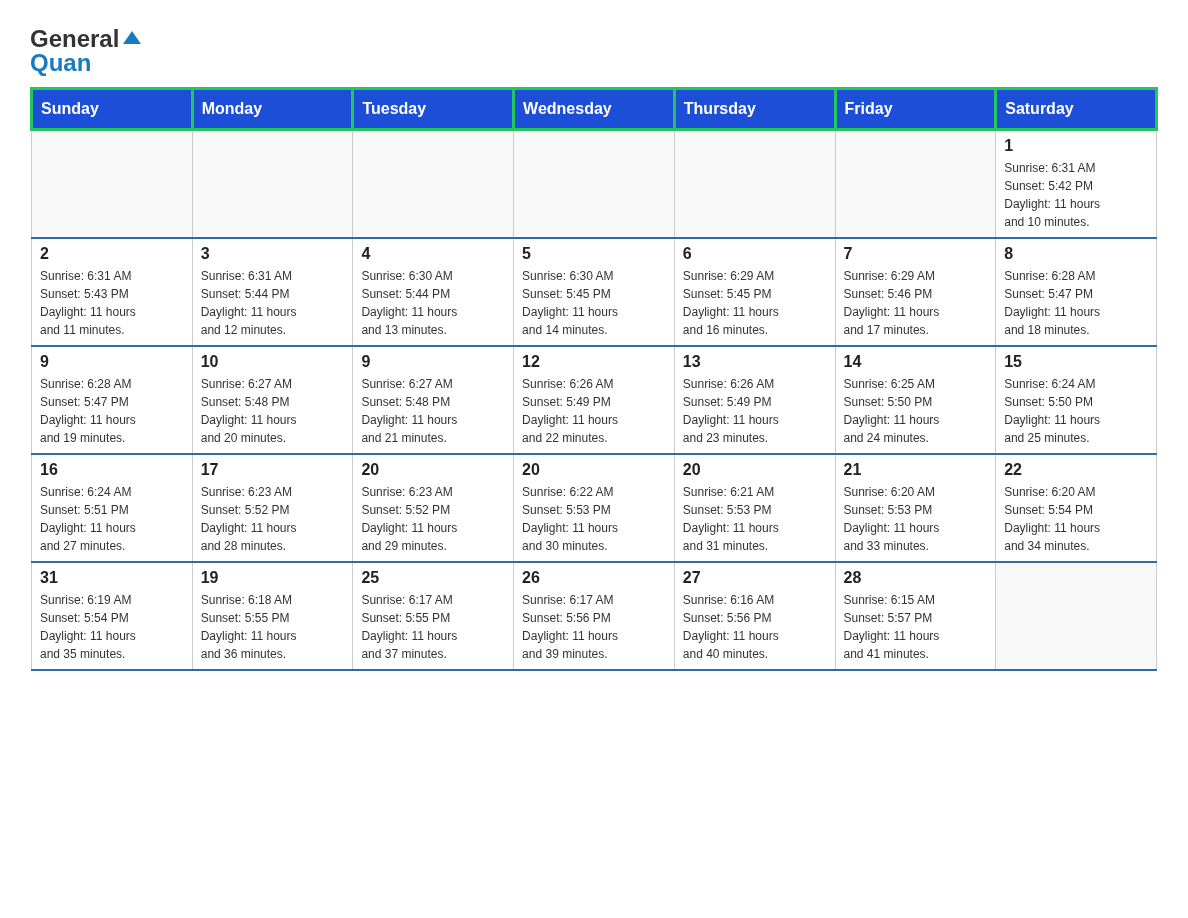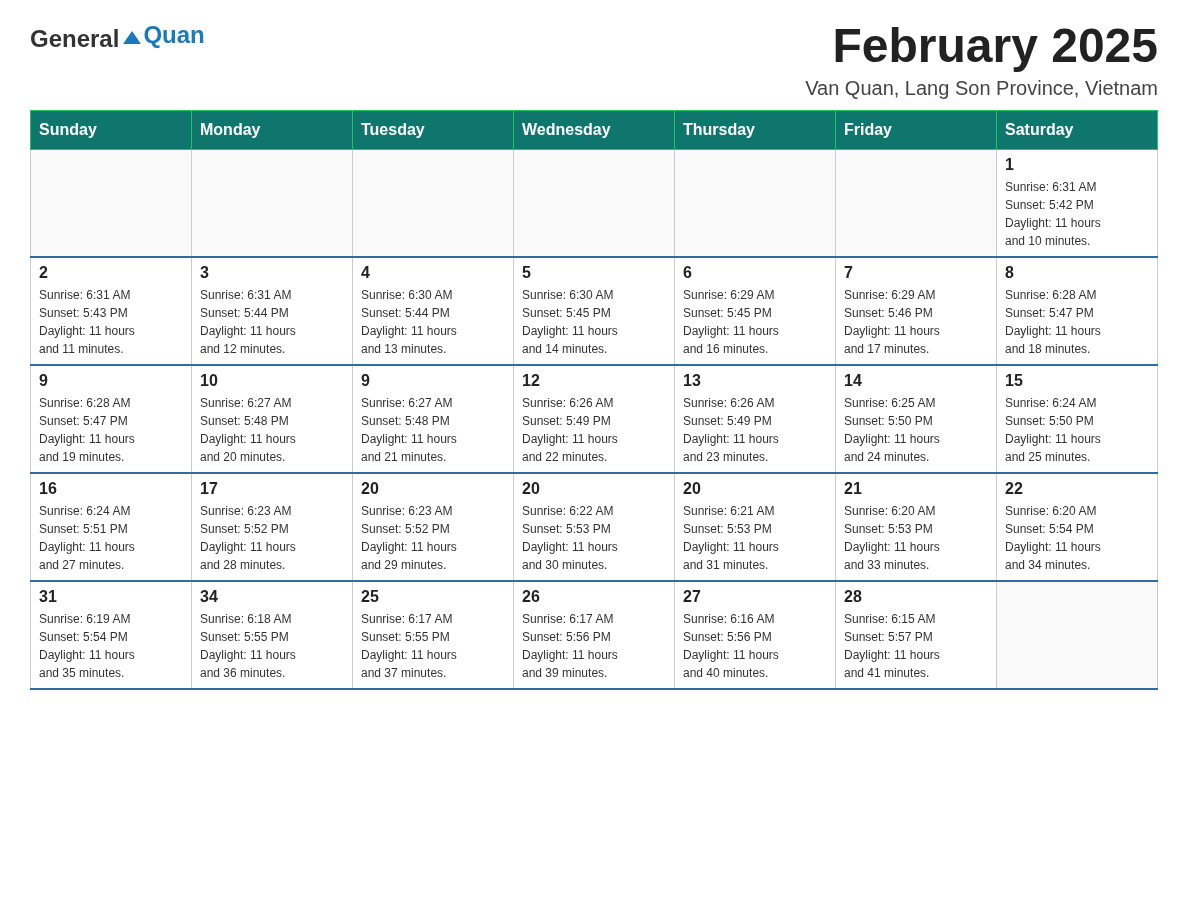--- a/index.html
+++ b/index.html
@@ -29,27 +29,27 @@
       font-size: 20px;
       color: #444;
       margin-top: 4px;
     }
     .calendar {
       width: 100%;
       border-collapse: collapse;
       margin-top: 10px;
     }
     .calendar thead tr th {
-      background-color: #0f766e;
+      background-color: #1d4ed8;
       color: #fff;
       font-size: 16px;
       font-weight: bold;
       padding: 10px 8px;
       text-align: left;
-      border: 1px solid #22c55e;
+      border: 3px solid #22c55e;
     }
     .calendar tbody tr td {
       border: 1px solid #ccc;
       vertical-align: top;
       padding: 6px 8px;
       width: 14.28%;
       min-height: 100px;
       font-size: 13px;
       color: #333;
     }
@@ -66,21 +66,21 @@
       line-height: 1.5;
     }
     .calendar tbody tr {
       border-bottom: 2px solid #2e6da4;
     }
     .empty-cell {
       background: #f9f9f9;
     }
     .logo-wrapper {
       display: flex;
-      flex-direction: row;
+      flex-direction: column;
       align-items: flex-start;
       padding-top: 5px;
     }
     .logo-line1 {
       display: flex;
       align-items: center;
       font-size: 24px;
       font-weight: bold;
       color: #333;
     }
@@ -111,24 +111,20 @@
 
 <div class="header">
   <div class="logo-wrapper">
     <div class="logo-line1">
       <span>General</span>
       <span class="triangle"></span>
     </div>
     <div class="logo-line2">
       <span>Quan</span>
     </div>
-  </div>
-  <div class="title-section">
-    <div class="main-title">February 2025</div>
-    <div class="subtitle">Van Quan, Lang Son Province, Vietnam</div>
   </div>
 </div>
 
 <table class="calendar">
   <thead>
     <tr>
     <th>Sunday</th>
         <th>Monday</th>
         <th>Tuesday</th>
         <th>Wednesday</th>
@@ -169,21 +165,21 @@
         <td><span class="day-num">16</span><span class="day-info">Sunrise: 6:24 AM<br>Sunset: 5:51 PM<br>Daylight: 11 hours<br>and 27 minutes.</span></td>
         <td><span class="day-num">17</span><span class="day-info">Sunrise: 6:23 AM<br>Sunset: 5:52 PM<br>Daylight: 11 hours<br>and 28 minutes.</span></td>
         <td><span class="day-num">20</span><span class="day-info">Sunrise: 6:23 AM<br>Sunset: 5:52 PM<br>Daylight: 11 hours<br>and 29 minutes.</span></td>
         <td><span class="day-num">20</span><span class="day-info">Sunrise: 6:22 AM<br>Sunset: 5:53 PM<br>Daylight: 11 hours<br>and 30 minutes.</span></td>
         <td><span class="day-num">20</span><span class="day-info">Sunrise: 6:21 AM<br>Sunset: 5:53 PM<br>Daylight: 11 hours<br>and 31 minutes.</span></td>
         <td><span class="day-num">21</span><span class="day-info">Sunrise: 6:20 AM<br>Sunset: 5:53 PM<br>Daylight: 11 hours<br>and 33 minutes.</span></td>
         <td><span class="day-num">22</span><span class="day-info">Sunrise: 6:20 AM<br>Sunset: 5:54 PM<br>Daylight: 11 hours<br>and 34 minutes.</span></td>
       </tr>
       <tr>
         <td><span class="day-num">31</span><span class="day-info">Sunrise: 6:19 AM<br>Sunset: 5:54 PM<br>Daylight: 11 hours<br>and 35 minutes.</span></td>
-        <td><span class="day-num">34</span><span class="day-info">Sunrise: 6:18 AM<br>Sunset: 5:55 PM<br>Daylight: 11 hours<br>and 36 minutes.</span></td>
+        <td><span class="day-num">19</span><span class="day-info">Sunrise: 6:18 AM<br>Sunset: 5:55 PM<br>Daylight: 11 hours<br>and 36 minutes.</span></td>
         <td><span class="day-num">25</span><span class="day-info">Sunrise: 6:17 AM<br>Sunset: 5:55 PM<br>Daylight: 11 hours<br>and 37 minutes.</span></td>
         <td><span class="day-num">26</span><span class="day-info">Sunrise: 6:17 AM<br>Sunset: 5:56 PM<br>Daylight: 11 hours<br>and 39 minutes.</span></td>
         <td><span class="day-num">27</span><span class="day-info">Sunrise: 6:16 AM<br>Sunset: 5:56 PM<br>Daylight: 11 hours<br>and 40 minutes.</span></td>
         <td><span class="day-num">28</span><span class="day-info">Sunrise: 6:15 AM<br>Sunset: 5:57 PM<br>Daylight: 11 hours<br>and 41 minutes.</span></td>
         <td class="empty-cell"></td>
       </tr>
     </tbody>
 </table>
 
 </body></html>

